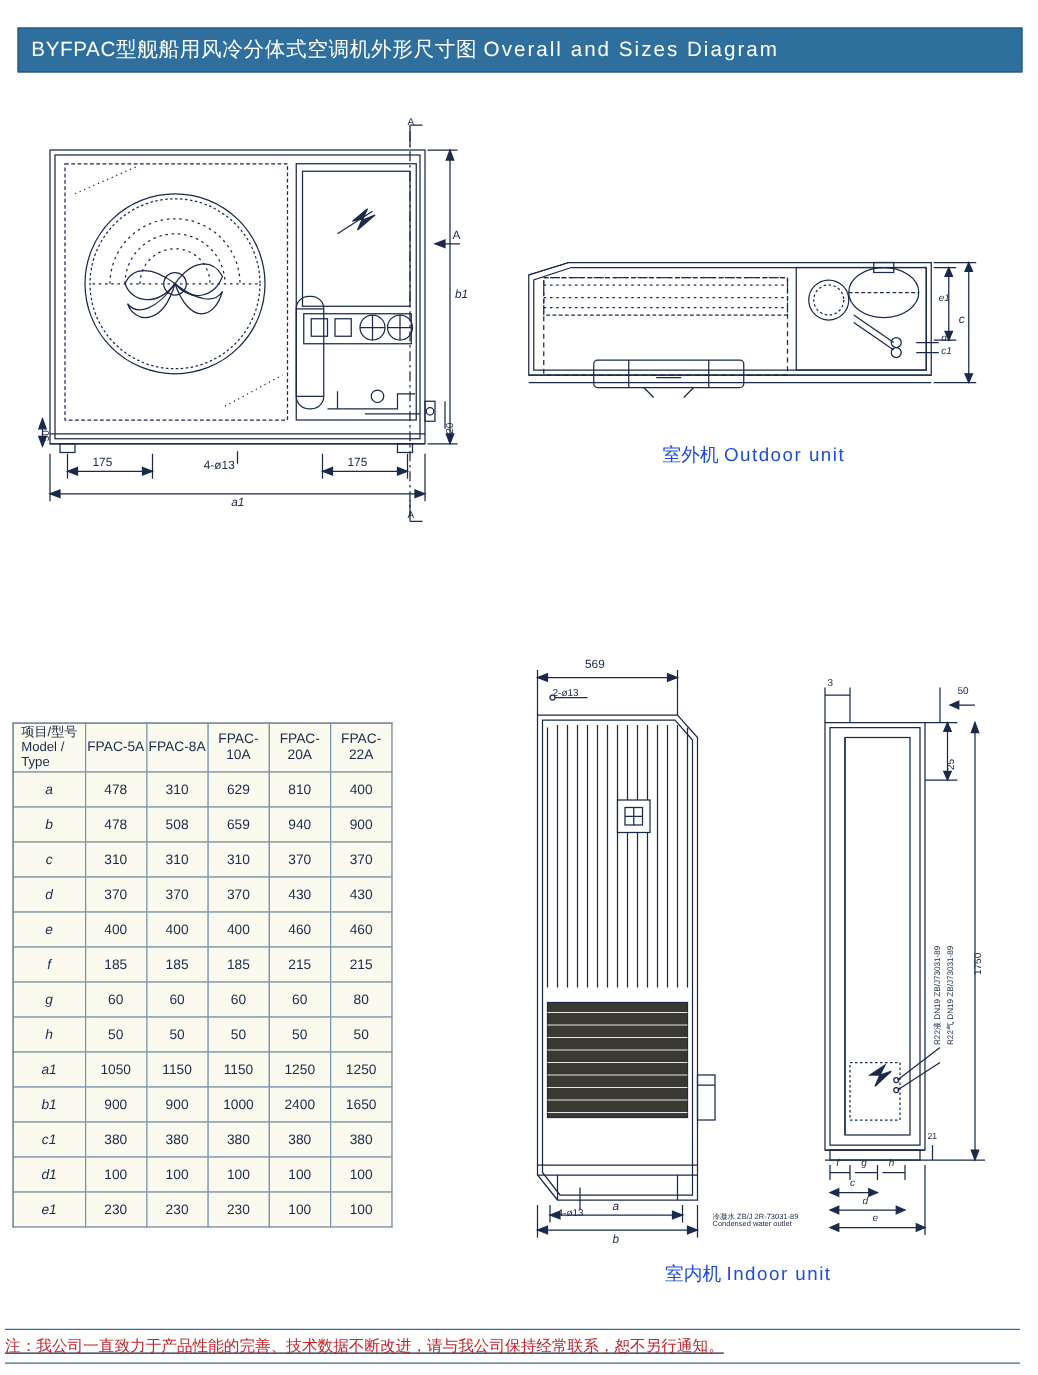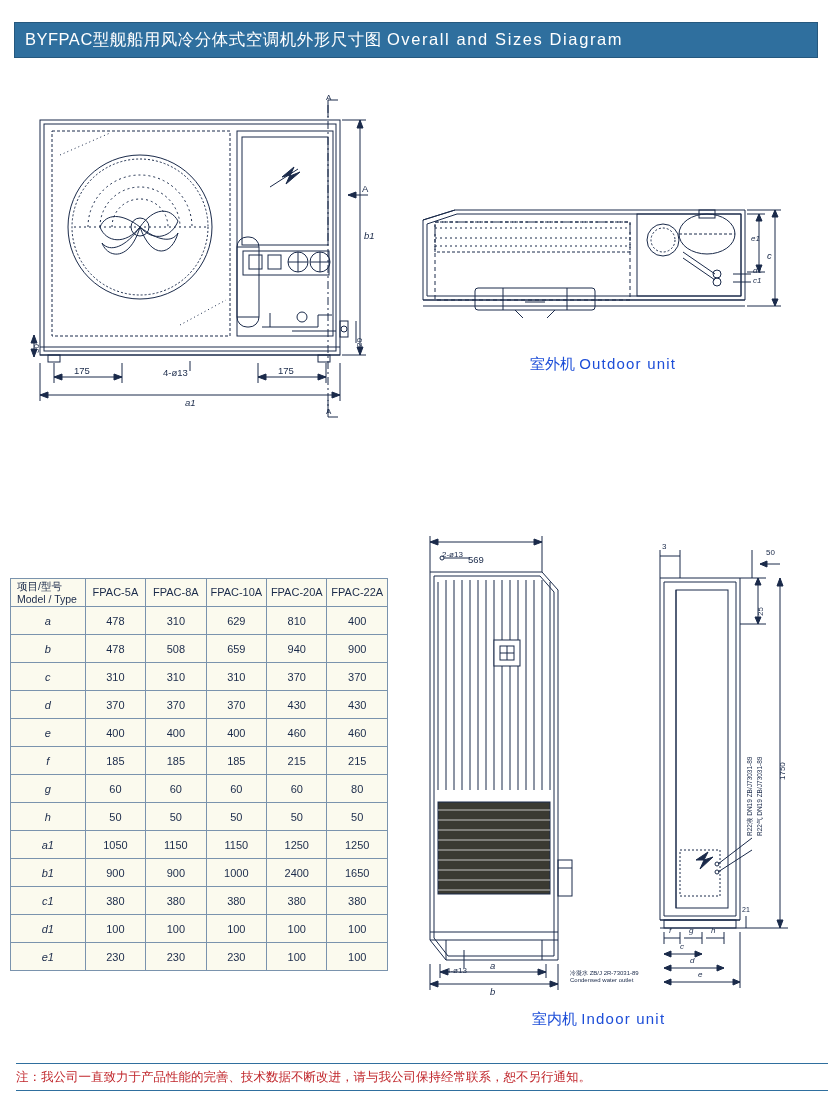--- a/index.html
+++ b/index.html
@@ -35,21 +35,21 @@
   #outdoor-front{left:30px;top:95px;width:360px;height:330px;}
 
   
   #outdoor-side{left:415px;top:190px;width:370px;height:190px;}
 
   .cap{position:absolute;font-size:15px;color:#1d4ed8;white-space:nowrap;}
   .cap .en{letter-spacing:1.2px;}
 
   
   .table-wrap{position:absolute;left:10px;top:578px;width:378px;}
-  table{border-collapse:collapse;width:378px;background:#737373;}
+  table{border-collapse:collapse;width:304px;background:#737373;}
   table th,table td{
     border:1px solid #7a93ad;
     text-align:center;
     font-size:11px;
     height:25px;
     color:#1a2a4a;
     background:#fbfaee;
   }
   table th{
     background:#fbfaee;font-weight:normal;font-size:11px;line-height:1.15;
@@ -57,23 +57,24 @@
   table th.first{width:72px;text-align:left;padding-left:6px;font-size:10.5px;}
   table td.rowhead{width:72px;font-style:italic;}
   table td.v{width:61px;}
 
   
   #indoor-front{left:410px;top:520px;width:180px;height:480px;}
   #indoor-side{left:640px;top:520px;width:170px;height:480px;}
 
   
   .notice{
-    position:absolute;left:16px;bottom:6px;width:812px;
+    position:absolute;left:4px;bottom:6px;width:812px;
     border-top:1px solid #2f6f9e;
     padding-top:4px;
+    text-decoration:underline;
   }
   .notice .cn{color:#c0262b;font-size:12.5px;line-height:1.5;}
   .notice .en{color:#3f6f9e;font-size:10.5px;line-height:1.5;letter-spacing:.2px;}
   .notice .divider{height:1px;background:#2f6f9e;margin:3px 0;}
 
   svg{display:block;}
 </style>
 </head>
 <body>
 
@@ -450,21 +451,21 @@
       <path d="M136 452 l-8 -3 v6 Z" fill="#1a2a4a"></path>
       <line x1="20" y1="464" x2="148" y2="464"></line>
       <path d="M20 464 l8 -3 v6 Z" fill="#1a2a4a"></path>
       <path d="M148 464 l-8 -3 v6 Z" fill="#1a2a4a"></path>
       <line x1="30" y1="444" x2="30" y2="458"></line>
       <line x1="136" y1="444" x2="136" y2="458"></line>
       <line x1="20" y1="444" x2="20" y2="470"></line>
       <line x1="148" y1="444" x2="148" y2="470"></line>
     </g>
   </svg>
-  <div class="lbl" style="left:58px;top:6px;margin-top:28px;">569</div>
+  <div class="lbl" style="left:58px;top:6px;">569</div>
   <div class="lbl sm" style="left:16px;top:30px;padding-left:16px;">2-ø13</div>
   <div class="lbl sm" style="left:36px;top:446px;">4-ø13</div>
   <div class="lbl it" style="left:80px;top:440px;">a</div>
   <div class="lbl it" style="left:80px;top:466px;">b</div>
   <div class="lbl sm" style="left:160px;top:449px;font-size:6px;">冷凝水 ZB/J 2R-73031-89</div>
   <div class="lbl sm" style="left:160px;top:457px;font-size:6px;">Condensed water outlet</div>
 </div>
 
 <div class="dwg" id="indoor-side">
   <svg width="170" height="480" viewBox="0 0 170 480">

